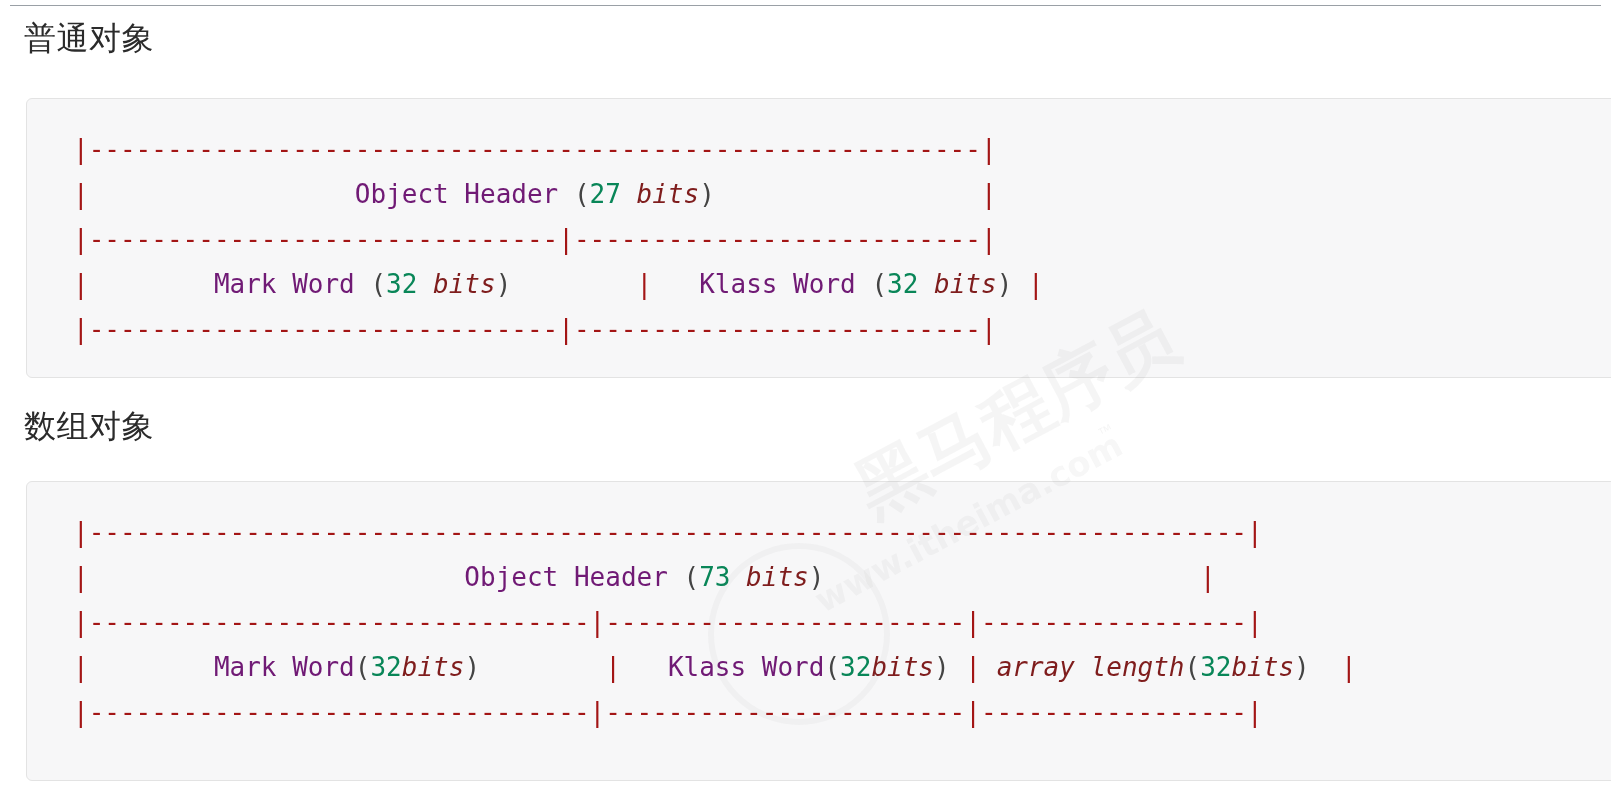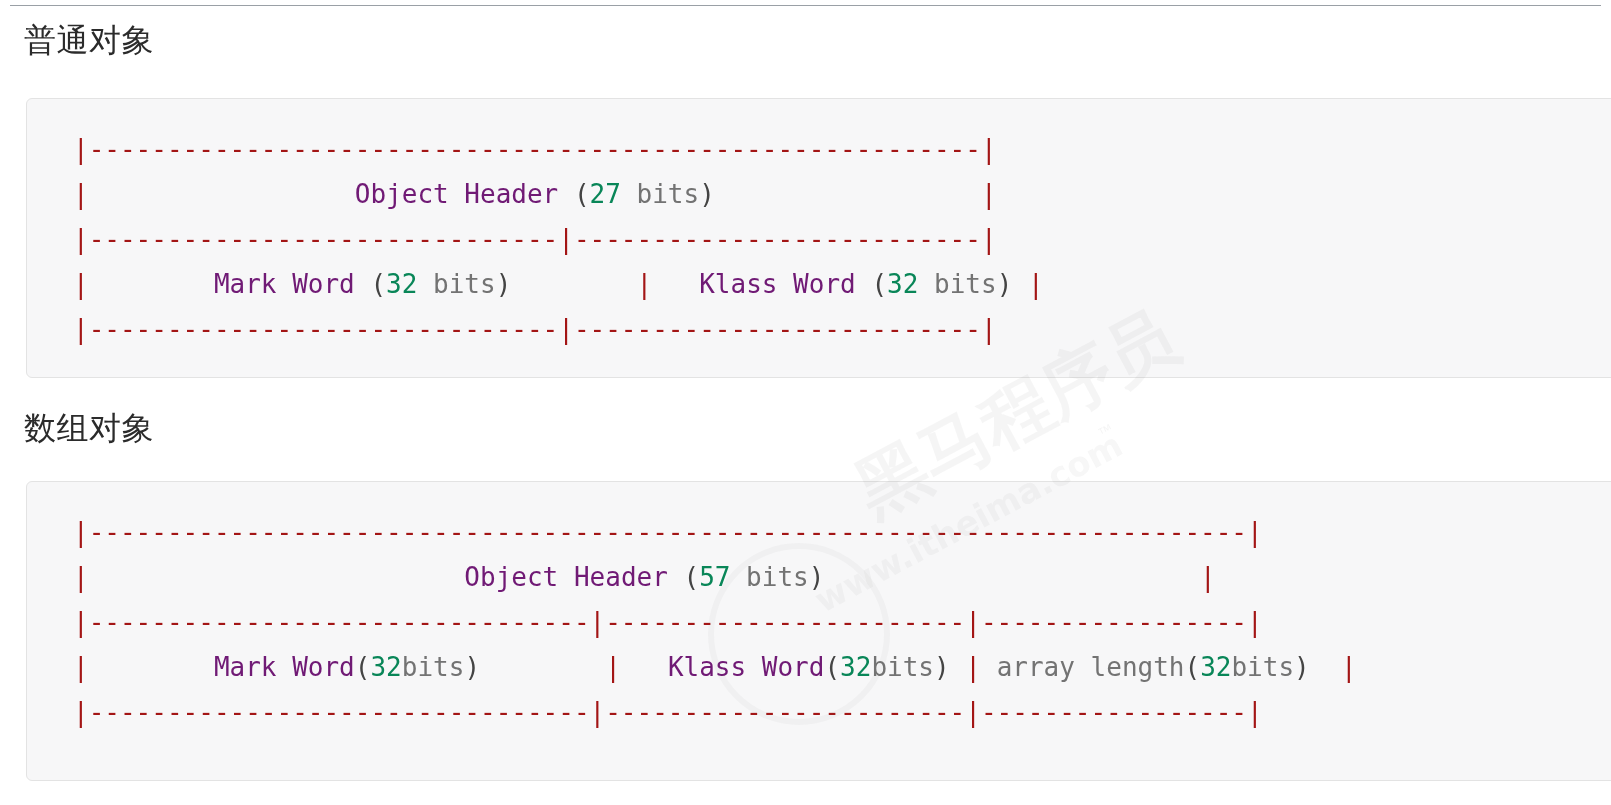--- a/index.html
+++ b/index.html
@@ -32,21 +32,21 @@
   }
 
   
   .heading {
     font-size: 32px;
     font-weight: 400;
     line-height: 1.3;
     color: #2b2b2b;
     margin: 14px 0 0 24px;
     letter-spacing: 0.5px;
-    font-family: Liberation Serif, serif;
+    font-family: Liberation Mono, monospace;
   }
   .heading.second {
     margin-top: 30px;
   }
 
   
   .codeblock {
     position: relative;
     margin: 36px 0 0 26px;
     background: #f7f7f8;
@@ -74,21 +74,21 @@
     line-height: 45px;
     white-space: pre;
     color: #1a1a1a;
     -webkit-font-smoothing: antialiased;
   }
 
   
   .t-rule   { color: #a31515; }      
   .t-name   { color: #701a75; }      
   .t-num    { color: #098658; }      
-  .t-plain  { color: #737373; }      
+  .t-plain  { color: #7f1d1d; font-style: italic; }      
   .t-paren  { color: #444444; }      
 
   
   .watermark {
     position: absolute;
     left: 690px;
     top: 395px;
     width: 470px;
     height: 300px;
     pointer-events: none;
@@ -152,21 +152,21 @@
 <span class="t-rule">|</span><span class="t-plain">                 </span><span class="t-name">Object Header</span><span class="t-plain"> </span><span class="t-paren">(</span><span class="t-num">27</span><span class="t-plain"> bits</span><span class="t-paren">)</span><span class="t-plain">                 </span><span class="t-rule">|</span>
 <span class="t-rule">|------------------------------|--------------------------|</span>
 <span class="t-rule">|</span><span class="t-plain">        </span><span class="t-name">Mark Word</span><span class="t-plain"> </span><span class="t-paren">(</span><span class="t-num">32</span><span class="t-plain"> bits</span><span class="t-paren">)</span><span class="t-plain">        </span><span class="t-rule">|</span><span class="t-plain">   </span><span class="t-name">Klass Word</span><span class="t-plain"> </span><span class="t-paren">(</span><span class="t-num">32</span><span class="t-plain"> bits</span><span class="t-paren">)</span><span class="t-plain"> </span><span class="t-rule">|</span>
 <span class="t-rule">|------------------------------|--------------------------|</span></pre>
   </div>
 
   <h2 class="heading second">数组对象</h2>
 
   <div class="codeblock block-2">
     <pre class="code"><span class="t-rule">|--------------------------------------------------------------------------|</span>
-<span class="t-rule">|</span><span class="t-plain">                        </span><span class="t-name">Object Header</span><span class="t-plain"> </span><span class="t-paren">(</span><span class="t-num">57</span><span class="t-plain"> bits</span><span class="t-paren">)</span><span class="t-plain">                        </span><span class="t-rule">|</span>
+<span class="t-rule">|</span><span class="t-plain">                        </span><span class="t-name">Object Header</span><span class="t-plain"> </span><span class="t-paren">(</span><span class="t-num">73</span><span class="t-plain"> bits</span><span class="t-paren">)</span><span class="t-plain">                        </span><span class="t-rule">|</span>
 <span class="t-rule">|--------------------------------|-----------------------|-----------------|</span>
 <span class="t-rule">|</span><span class="t-plain">        </span><span class="t-name">Mark Word</span><span class="t-paren">(</span><span class="t-num">32</span><span class="t-plain">bits</span><span class="t-paren">)</span><span class="t-plain">        </span><span class="t-rule">|</span><span class="t-plain">   </span><span class="t-name">Klass Word</span><span class="t-paren">(</span><span class="t-num">32</span><span class="t-plain">bits</span><span class="t-paren">)</span><span class="t-plain"> </span><span class="t-rule">|</span><span class="t-plain"> array length</span><span class="t-paren">(</span><span class="t-num">32</span><span class="t-plain">bits</span><span class="t-paren">)</span><span class="t-plain">  </span><span class="t-rule">|</span>
 <span class="t-rule">|--------------------------------|-----------------------|-----------------|</span></pre>
   </div>
 
   <div class="watermark">
     <div class="wm-ring"></div>
     <div class="wm-text">黑马程序员</div>
     <div class="wm-tm">™</div>
     <div class="wm-url">www.itheima.com</div>

